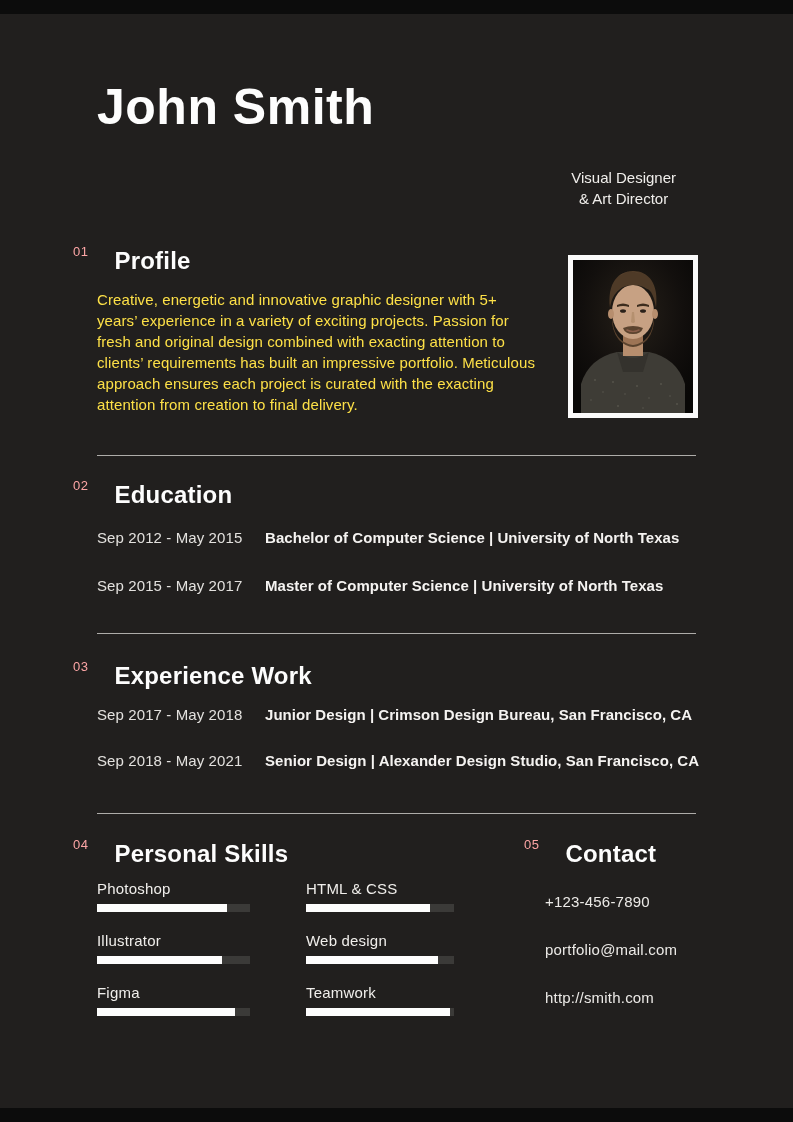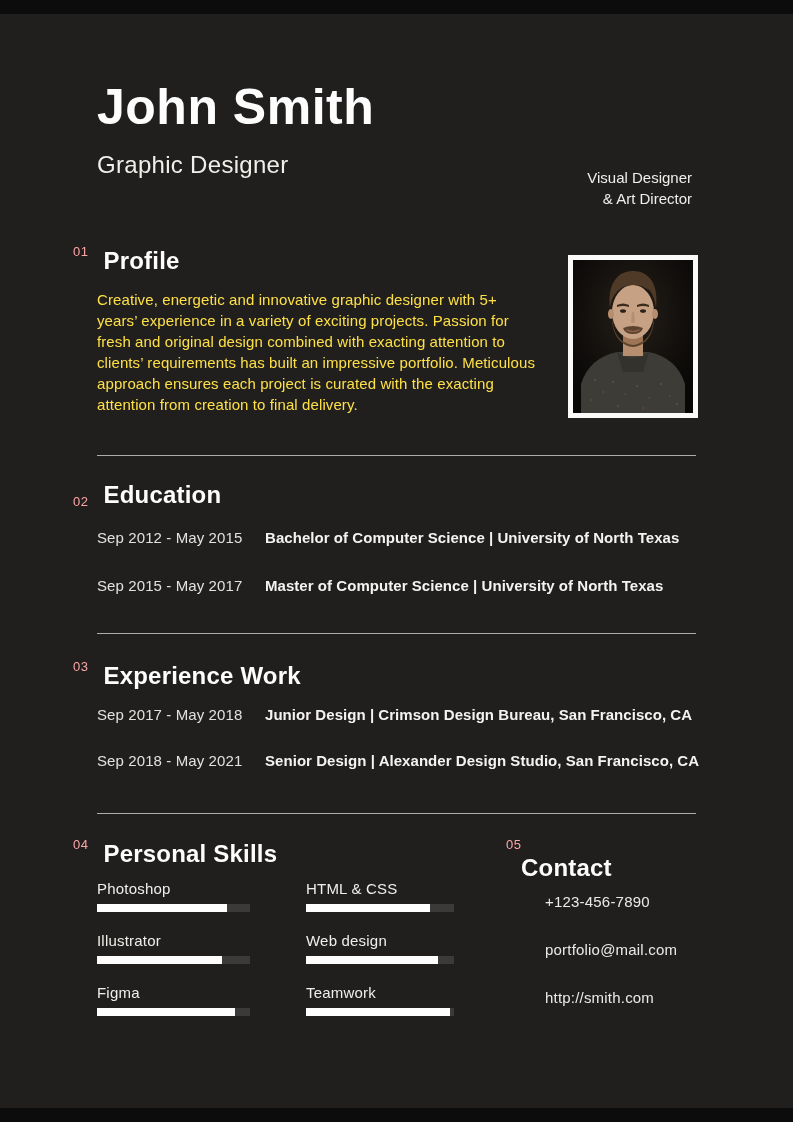--- a/index.html
+++ b/index.html
@@ -19,29 +19,29 @@
   .name{
     position:absolute;left:97px;top:80px;
     font-size:50px;font-weight:800;letter-spacing:.5px;
     color:#fdfdfd;line-height:1.1;
   }
   .role{
     position:absolute;left:97px;top:151px;
     font-size:24px;font-weight:400;color:#f1efec;letter-spacing:.3px;
   }
   .tagline{
-    position:absolute;right:101px;top:167px;
-    text-align:right;font-size:15px;line-height:21px;color:#f0eeeb;
+    position:absolute;right:117px;top:167px;
+    text-align:center;font-size:15px;line-height:21px;color:#f0eeeb;
   }
 
   .sec-heading{
     position:absolute;display:flex;align-items:flex-start;
   }
   .sec-num{font-size:13px;color:#fca5a5;margin-top:-1px;letter-spacing:.5px;}
-  .sec-title{font-size:24px;font-weight:800;color:#fdfdfd;margin-left:15px;margin-top:2px;letter-spacing:.2px;}
+  .sec-title{font-size:24px;font-weight:800;color:#fdfdfd;margin-left:26px;margin-top:2px;letter-spacing:.2px;}
 
   .profile-body{
     position:absolute;left:97px;top:289px;width:441px;
     font-size:15px;line-height:21px;color:#fde047;letter-spacing:.1px;
   }
 
   .photo-frame{
     position:absolute;left:568px;top:255px;width:120px;height:153px;
     border:5px solid #fafafa;background:#0b0908;
   }
@@ -68,21 +68,20 @@
   .contact-item{font-size:15px;color:#eceae7;margin-bottom:31px;letter-spacing:.2px;}
 </style>
 </head>
 <body>
 
 <div class="page">
 
   <div class="edge-bar top"></div>
 
   <div class="name">John Smith</div>
-  <div class="role">Graphic Designer</div>
   <div class="tagline">
     <div>Visual Designer</div>
     <div>&amp; Art Director</div>
   </div>
 
   <div class="sec-heading" style="left:73px;top:245px;">
     <span class="sec-num">01</span>
     <span class="sec-title">Profile</span>
   </div>
   <div class="profile-body">Creative, energetic and innovative graphic designer with 5+ years’ experience in a variety of exciting projects. Passion for fresh and original design combined with exacting attention to clients’ requirements has built an impressive portfolio. Meticulous approach ensures each project is curated with the exacting attention from creation to final delivery.</div>
@@ -136,21 +135,21 @@
 
       <path d="M39 56 Q40 82 60 85 Q80 82 81 56 Q82 70 74 80 Q67 87 60 87 Q53 87 46 80 Q38 70 39 56 Z" fill="#5b432e"></path>
       <path d="M50 68 Q60 64 70 68 Q68 74 60 74 Q52 74 50 68 Z" fill="#5b432e"></path>
 
       <path d="M54 70 Q60 73 66 70" stroke="#8a5d49" stroke-width="1.6" fill="none" stroke-linecap="round"></path>
     </svg>
   </div>
 
   <div class="divider" style="top:455px;"></div>
 
-  <div class="sec-heading" style="left:73px;top:479px;align-items:flex-end;">
+  <div class="sec-heading" style="left:73px;top:479px;">
     <span class="sec-num">02</span>
     <span class="sec-title">Education</span>
   </div>
   <div class="dated-row" style="top:529px;">
     <span class="row-date">Sep 2012 - May 2015</span>
     <span class="row-detail">Bachelor of Computer Science | University of North Texas</span>
   </div>
   <div class="dated-row" style="top:577px;">
     <span class="row-date">Sep 2015 - May 2017</span>
     <span class="row-detail">Master of Computer Science | University of North Texas</span>
@@ -213,21 +212,21 @@
       </div>
     </div>
     <div class="skill">
       <div class="skill-label">Teamwork</div>
       <div class="skill-track">
         <div class="skill-fill" style="width: 97%;"></div>
       </div>
     </div>
   </div>
 
-  <div class="sec-heading" style="left:506px;top:838px;flex-direction:column;">
+  <div class="sec-heading" style="left:524px;top:838px;">
     <span class="sec-num">05</span>
     <span class="sec-title">Contact</span>
   </div>
   <div class="contact-list">
     <div class="contact-item">+123-456-7890</div>
     <div class="contact-item">portfolio@mail.com</div>
     <div class="contact-item">http://smith.com</div>
   </div>
 
   <div class="edge-bar bottom"></div>

